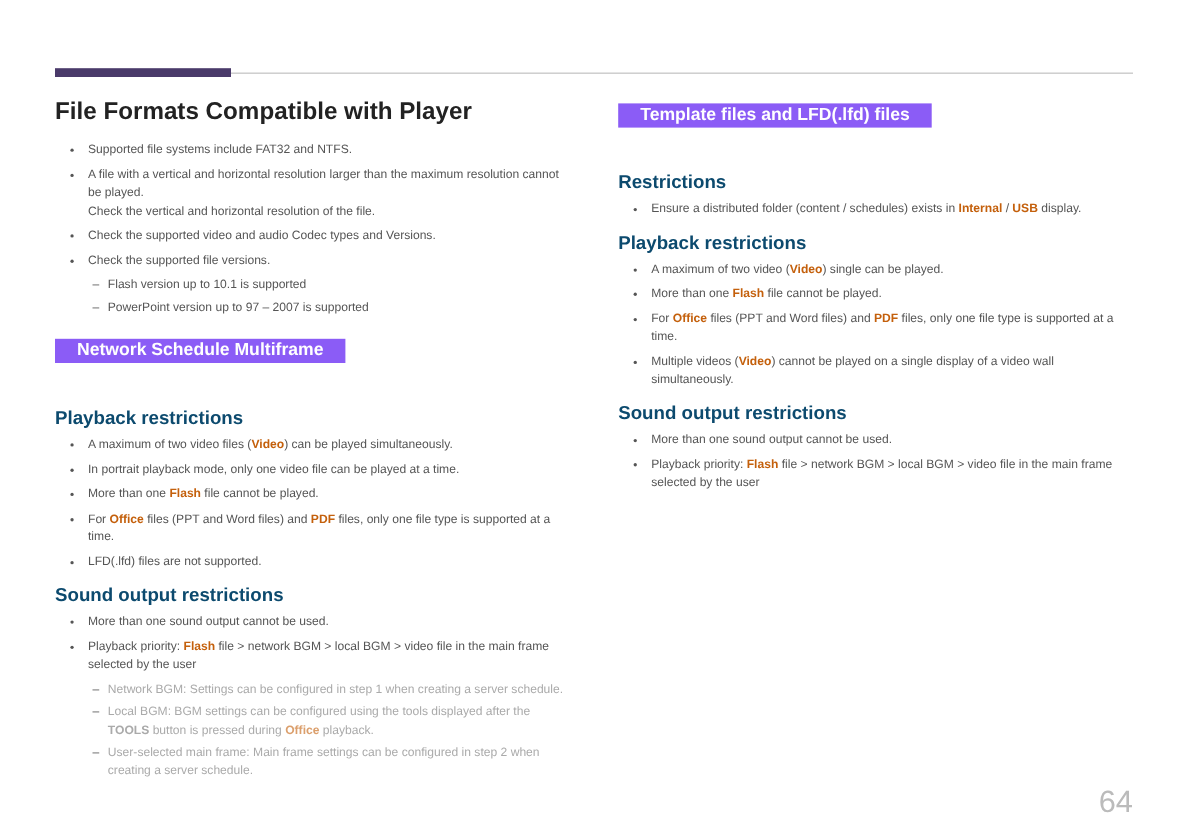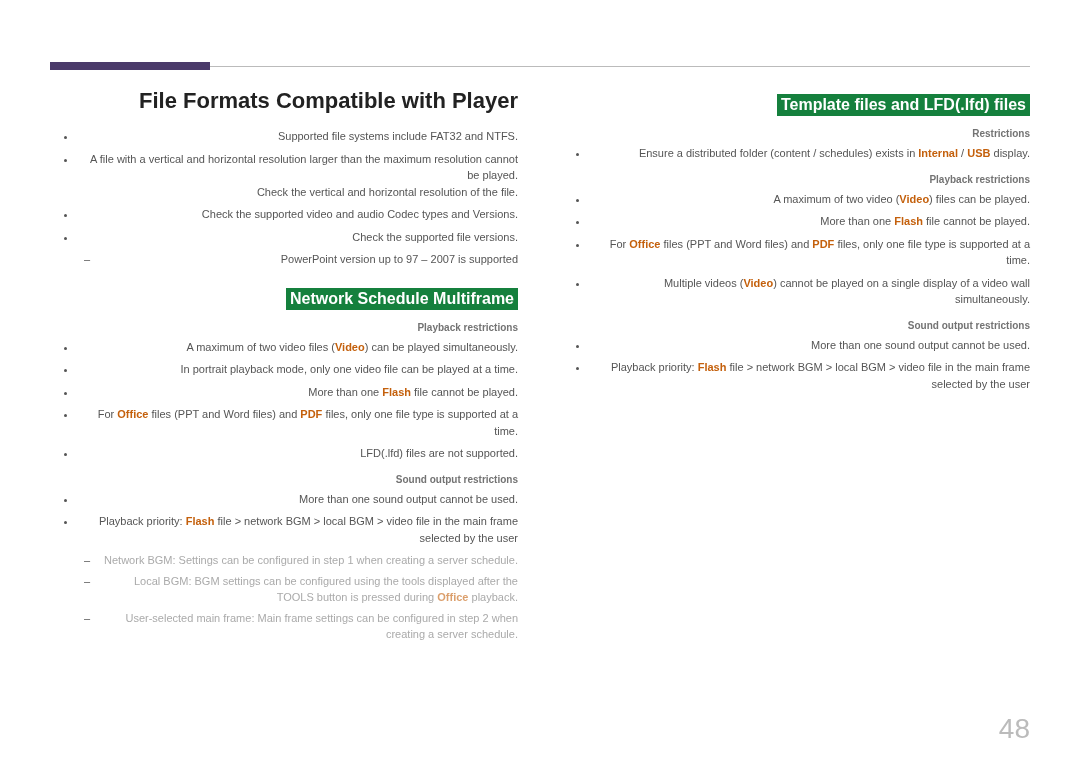--- a/index.html
+++ b/index.html
@@ -25,43 +25,42 @@
     top: 62px;
     left: 50px;
     width: 160px;
     height: 8px;
     background: #4a3a6a;
   }
   .content {
     display: flex;
     gap: 44px;
     padding-top: 40px;
-    text-align: right;
   }
   .col { flex: 1; min-width: 0; }
   h1 {
     font-size: 22px;
     font-weight: 600;
     color: #222;
     margin-bottom: 14px;
   }
   .hbar {
     display: inline-block;
-    background: #15803d;
+    background: #8b5cf6;
     color: #fff;
     font-size: 16px;
     font-weight: 600;
-    padding: 2px 4px;
-    margin-bottom: 0;
+    padding: 2px 20px;
+    margin-bottom: 28px;
     margin-top: 6px;
   }
   h3 {
-    font-size: 10px;
+    font-size: 17px;
     font-weight: 700;
-    color: #737373;
+    color: #0c4a6e;
     margin-top: 12px;
     margin-bottom: 6px;
   }
   ul.top > li {
     list-style: disc;
     margin-left: 26px;
     font-size: 11px;
     line-height: 1.5;
     color: #555;
     margin-bottom: 6px;
@@ -78,21 +77,21 @@
     padding-left: 14px;
   }
   ul.dash > li::before {
     content: "‒";
     position: absolute;
     left: 0;
     top: 0;
     color: #555;
   }
   ul.dash.grey > li { color: #aaa; }
-  .bold { font-weight: 400; color: #333; }
+  .bold { font-weight: 700; color: #333; }
   .orange { color: #c4600c; font-weight: 700; }
   .pagenum {
     position: absolute;
     bottom: 18px;
     right: 50px;
     font-size: 28px;
     color: #bbb;
     font-weight: 300;
   }
   .seg { white-space: normal; }
@@ -111,20 +110,21 @@
     <ul class="top">
       <li>Supported file systems include FAT32 and NTFS.</li>
       <li>
         <span>A file with a vertical and horizontal resolution larger than the maximum resolution cannot be played.</span><br>
         <span>Check the vertical and horizontal resolution of the file.</span>
       </li>
       <li>Check the supported video and audio Codec types and Versions.</li>
       <li>Check the supported file versions.</li>
     </ul>
     <ul class="dash">
+      <li>Flash version up to 10.1 is supported</li>
       <li>PowerPoint version up to 97 – 2007 is supported</li>
     </ul>
 
     <div style="height:10px"></div>
     <span class="hbar">Network Schedule Multiframe</span>
 
     <h3>Playback restrictions</h3>
     <ul class="top">
       <li class="seg">
         <span>A maximum of two video files (</span><span class="orange">Video</span><span>) can be played simultaneously.</span>
@@ -161,21 +161,21 @@
     <h3>Restrictions</h3>
     <ul class="top">
       <li class="seg">
         <span>Ensure a distributed folder (content / schedules) exists in </span><span class="orange">Internal</span><span> / </span><span class="orange">USB</span><span> display.</span>
       </li>
     </ul>
 
     <h3>Playback restrictions</h3>
     <ul class="top">
       <li class="seg">
-        <span>A maximum of two video (</span><span class="orange">Video</span><span>) files can be played.</span>
+        <span>A maximum of two video (</span><span class="orange">Video</span><span>) single can be played.</span>
       </li>
       <li class="seg">
         <span>More than one </span><span class="orange">Flash</span><span> file cannot be played.</span>
       </li>
       <li class="seg">
         <span>For </span><span class="orange">Office</span><span> files (PPT and Word files) and </span><span class="orange">PDF</span><span> files, only one file type is supported at a time.</span>
       </li>
       <li class="seg">
         <span>Multiple videos (</span><span class="orange">Video</span><span>) cannot be played on a single display of a video wall simultaneously.</span>
       </li>
@@ -185,13 +185,13 @@
     <ul class="top">
       <li>More than one sound output cannot be used.</li>
       <li class="seg">
         <span>Playback priority: </span><span class="orange">Flash</span><span> file &gt; network BGM &gt; local BGM &gt; video file in the main frame selected by the user</span>
       </li>
     </ul>
   </div>
 
 </div>
 
-<div class="pagenum">48</div>
+<div class="pagenum">64</div>
 
 </body></html>

